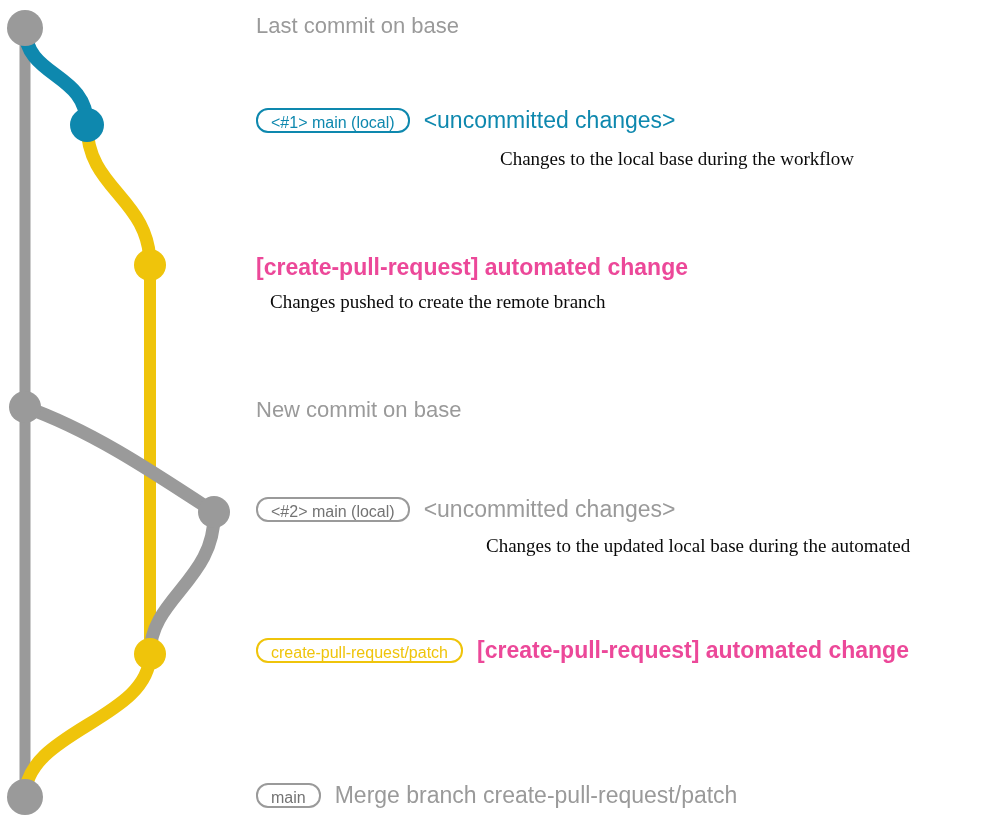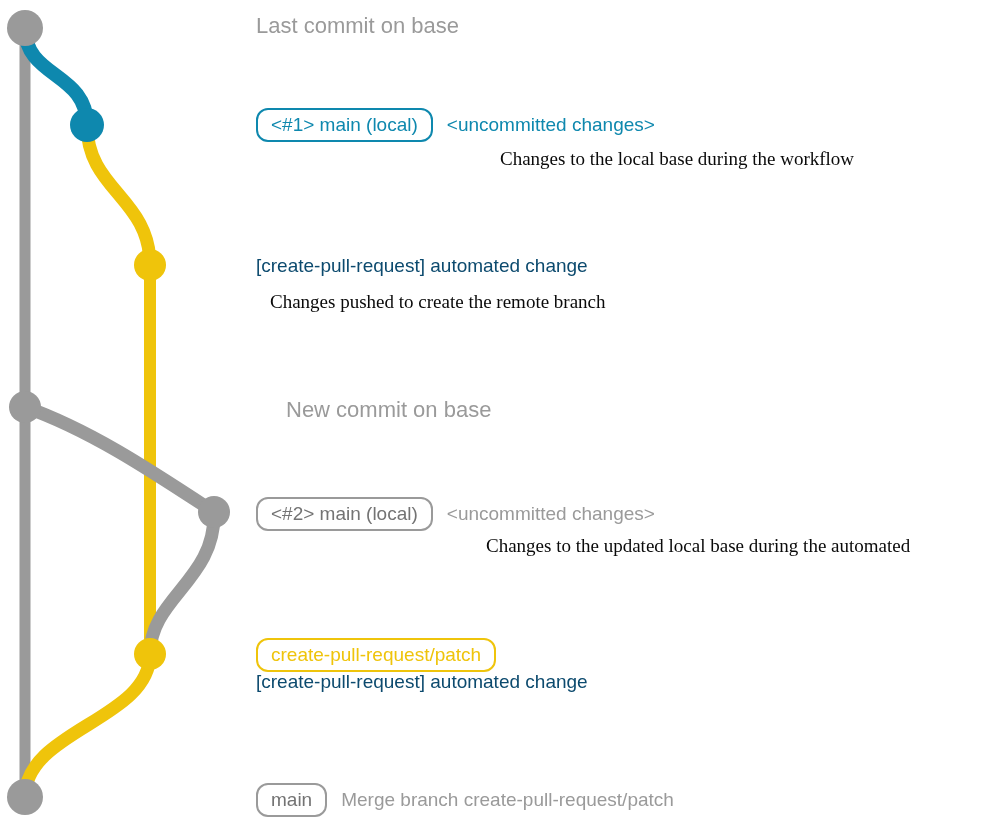--- a/index.html
+++ b/index.html
@@ -29,47 +29,47 @@
   .row {
     position: absolute;
     display: flex;
     align-items: baseline;
     white-space: nowrap;
   }
   .ref-chip {
     display: inline-block;
     border: 2px solid #9a9a9a;
     border-radius: 12px;
-    padding: 5px 13px 6px 13px;
-    font-size: 19px;
+    padding: 5px 13px 0 13px;
+    font-size: 16px;
     line-height: 1;
     color: #9a9a9a;
     background: transparent;
     font-family: "Liberation Sans", sans-serif;
   }
   .ref-chip.blue {
     border-color: #0e88ae;
     color: #0e88ae;
   }
   .ref-chip.yellow {
     border-color: #efc40b;
     color: #efc40b;
   }
   .ref-chip.gray {
     border-color: #9a9a9a;
     color: #737373;
   }
   .subject {
-    font-size: 19px;
+    font-size: 23px;
     line-height: 1;
     font-family: "Liberation Sans", sans-serif;
   }
   .subject.gray   { color: #9a9a9a; }
   .subject.blue   { color: #0e88ae; }
-  .subject.yellow { color: #0c4a6e; }
+  .subject.yellow { color: #ec4899; font-weight: bold; }
   .chip-gap {
     display: inline-block;
     width: 14px;
   }
   .note {
     position: absolute;
     font-family: "Liberation Serif", serif;
     font-size: 19px;
     line-height: 1;
     color: #0a0a0a;
@@ -121,30 +121,30 @@
   <div class="row" style="left:256px; top:108px;">
     <span class="ref-chip blue">&lt;#1&gt; main (local)</span>
     <span class="chip-gap"></span>
     <span class="subject blue">&lt;uncommitted changes&gt;</span>
   </div>
   <div class="note" style="left:500px; top:149px;">Changes to the local base during the workflow</div>
 
   <div class="subject yellow" style="position:absolute; left:256px; top:256px;">[create-pull-request] automated change</div>
   <div class="note" style="left:270px; top:292px;">Changes pushed to create the remote branch</div>
 
-  <div class="plain-head" style="left:256px; top:399px;margin-left:30px;">New commit on base</div>
+  <div class="plain-head" style="left:256px; top:399px;">New commit on base</div>
 
   <div class="row" style="left:256px; top:497px;">
     <span class="ref-chip gray">&lt;#2&gt; main (local)</span>
     <span class="chip-gap"></span>
     <span class="subject gray">&lt;uncommitted changes&gt;</span>
   </div>
   <div class="note" style="left:486px; top:536px;">Changes to the updated local base during the automated</div>
 
-  <div class="row" style="left:256px; top:638px;flex-direction:column;">
+  <div class="row" style="left:256px; top:638px;">
     <span class="ref-chip yellow">create-pull-request/patch</span>
     <span class="chip-gap"></span>
     <span class="subject yellow">[create-pull-request] automated change</span>
   </div>
 
   <div class="row" style="left:256px; top:783px;">
     <span class="ref-chip gray">main</span>
     <span class="chip-gap"></span>
     <span class="subject gray">Merge branch create-pull-request/patch</span>
   </div>

